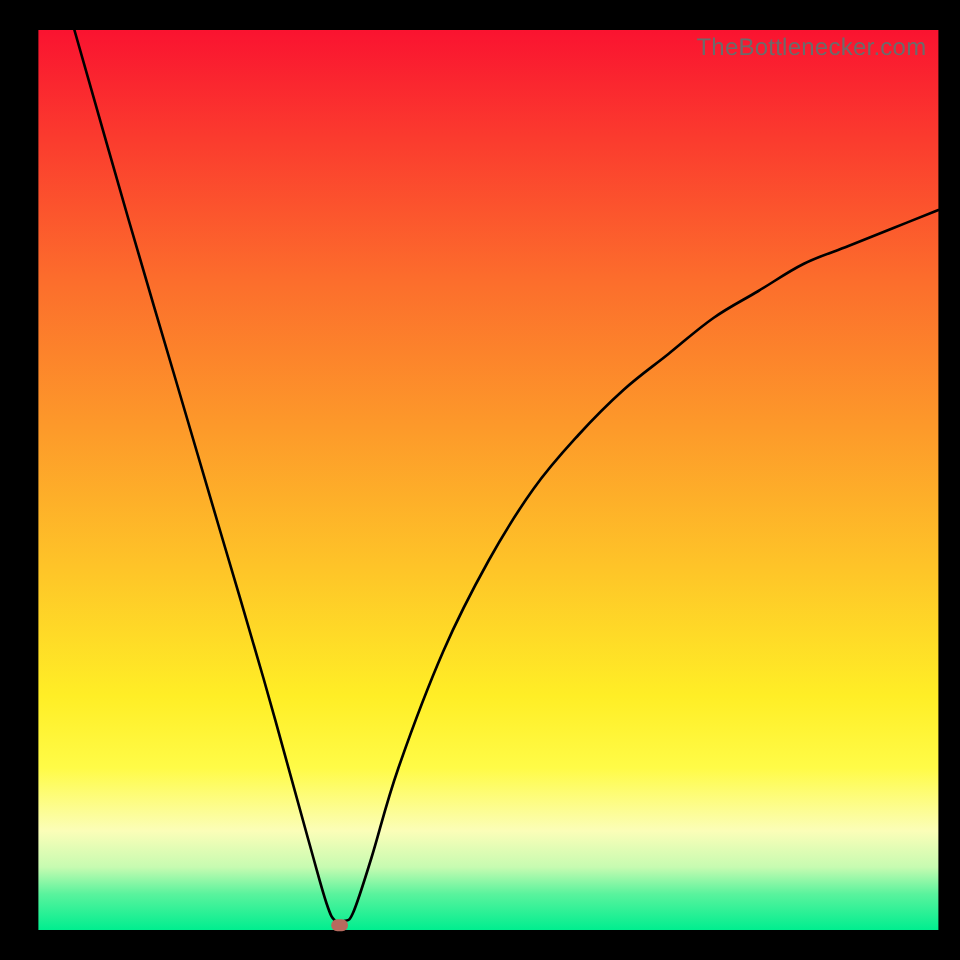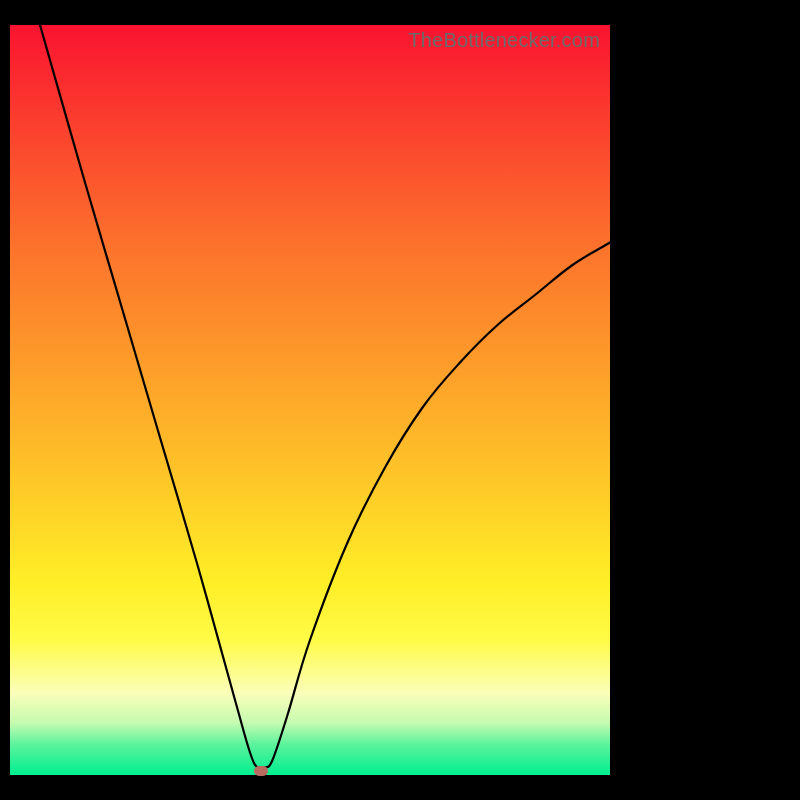--- a/index.html
+++ b/index.html
@@ -12,23 +12,23 @@
     background: #000;
   }
   .frame {
     position: relative;
     width: 800px;
     height: 800px;
     background: #000;
   }
   .plot {
     position: absolute;
-    left: 10px;
+    left: 32px;
     top: 25px;
-    width: 600px;
+    width: 750px;
     height: 750px;
     background: linear-gradient(
       to bottom,
       #fa1330 0%,
       #fb3b2e 12%,
       #fc6e2c 28%,
       #fd992a 44%,
       #fec528 60%,
       #ffee26 74%,
       #fffb47 82%,

